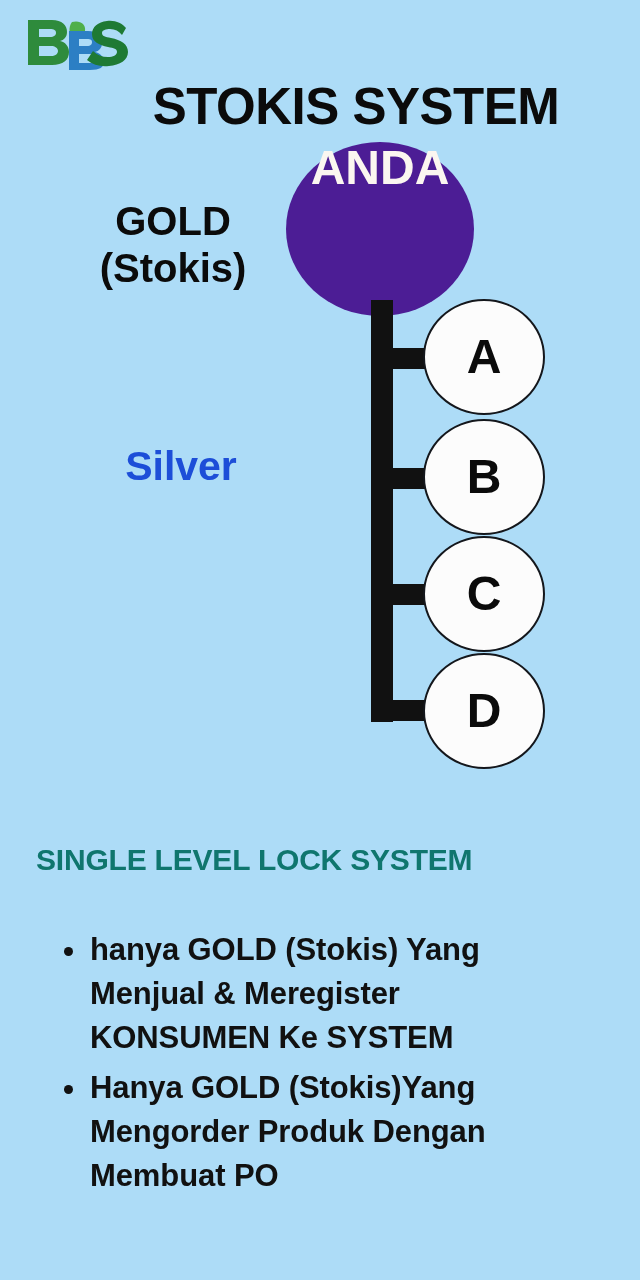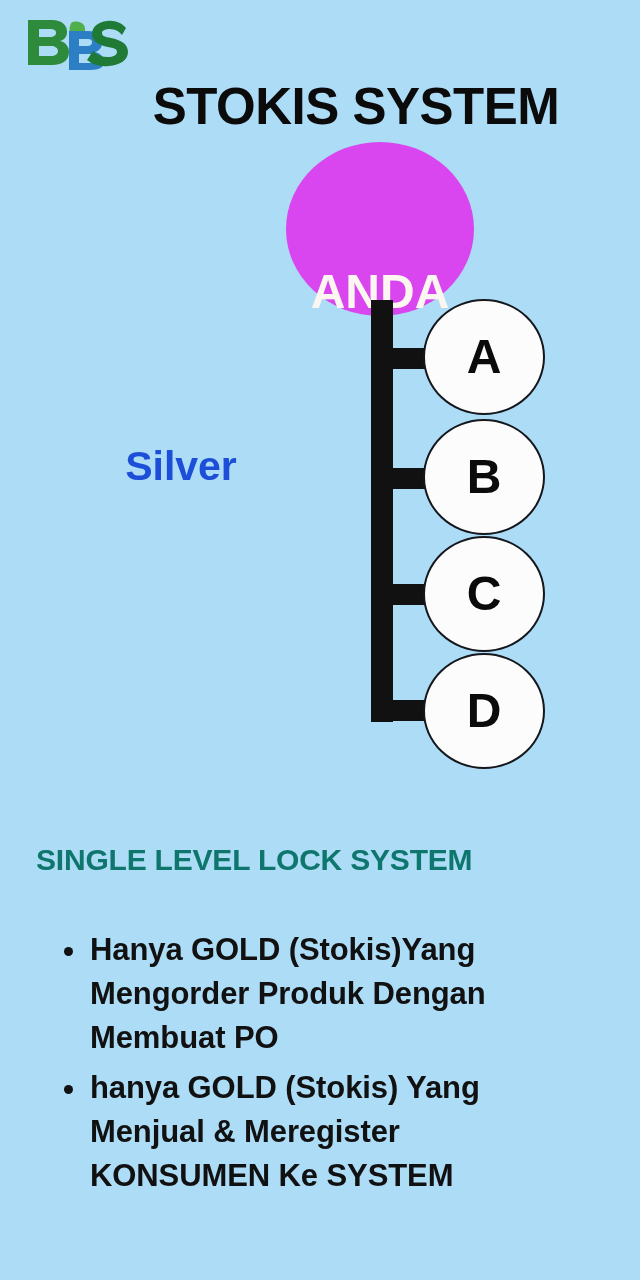--- a/index.html
+++ b/index.html
@@ -78,23 +78,23 @@
     height: 800px;
   }
 
   .node-anda {
     position: absolute;
     left: 286px;
     top: 142px;
     width: 188px;
     height: 174px;
     border-radius: 50%;
-    background: #d946ef;
+    background: #4c1d95;
     display: flex;
-    align-items: flex-end;
+    align-items: flex-start;
     justify-content: center;
   }
   .node-anda-label {
     color: #FBF6F0;
     font-size: 48px;
     font-weight: 700;
     letter-spacing: 0px;
     line-height: 1;
     margin-top: 2px;
   }
@@ -203,20 +203,24 @@
                M57 40 V49 H67 C71 49 73 47 73 44 C73 41 71 40 67 40 Z" fill="#2C7FC4"></path>
 
       <path d="M104 14 C100 9 93 6 85 7 C76 8 70 13 70 20 C70 28 77 31 86 33 C92 34 95 35 95 38 C95 41 91 43 86 43 C80 43 75 41 71 37 L65 46 C71 51 79 53 87 52 C98 51 106 46 106 38 C106 30 99 26 89 24 C83 23 80 22 80 19 C80 16 84 15 88 15 C93 15 97 17 100 21 Z" fill="#1E7A34"></path>
     </svg>
   </div>
 
   <div class="page-title">STOKIS SYSTEM</div>
 
   <div class="diagram">
 
+    <div class="tier-gold">
+      <div>GOLD</div>
+      <div>(Stokis)</div>
+    </div>
 
     <div class="tier-silver">
       <div>Silver</div>
     </div>
 
     <div class="node-anda">
       <span class="node-anda-label">ANDA</span>
     </div>
 
     <div class="trunk"></div>
@@ -239,21 +243,21 @@
       <span class="node-leaf-label">D</span>
     </div>
 
   </div>
 
   <div class="footer-heading">SINGLE LEVEL LOCK SYSTEM</div>
 
   <ul class="bullet-list">
     <li class="bullet-item">
       <span class="bullet-dot"></span>
-      <span>Hanya GOLD (Stokis)Yang Mengorder Produk Dengan Membuat PO</span>
+      <span>hanya GOLD (Stokis) Yang Menjual &amp; Meregister KONSUMEN Ke SYSTEM</span>
     </li>
     <li class="bullet-item">
       <span class="bullet-dot"></span>
-      <span>hanya GOLD (Stokis) Yang Menjual &amp; Meregister KONSUMEN Ke SYSTEM</span>
+      <span>Hanya GOLD (Stokis)Yang Mengorder Produk Dengan Membuat PO</span>
     </li>
   </ul>
 
 </div>
 
 </body></html>

